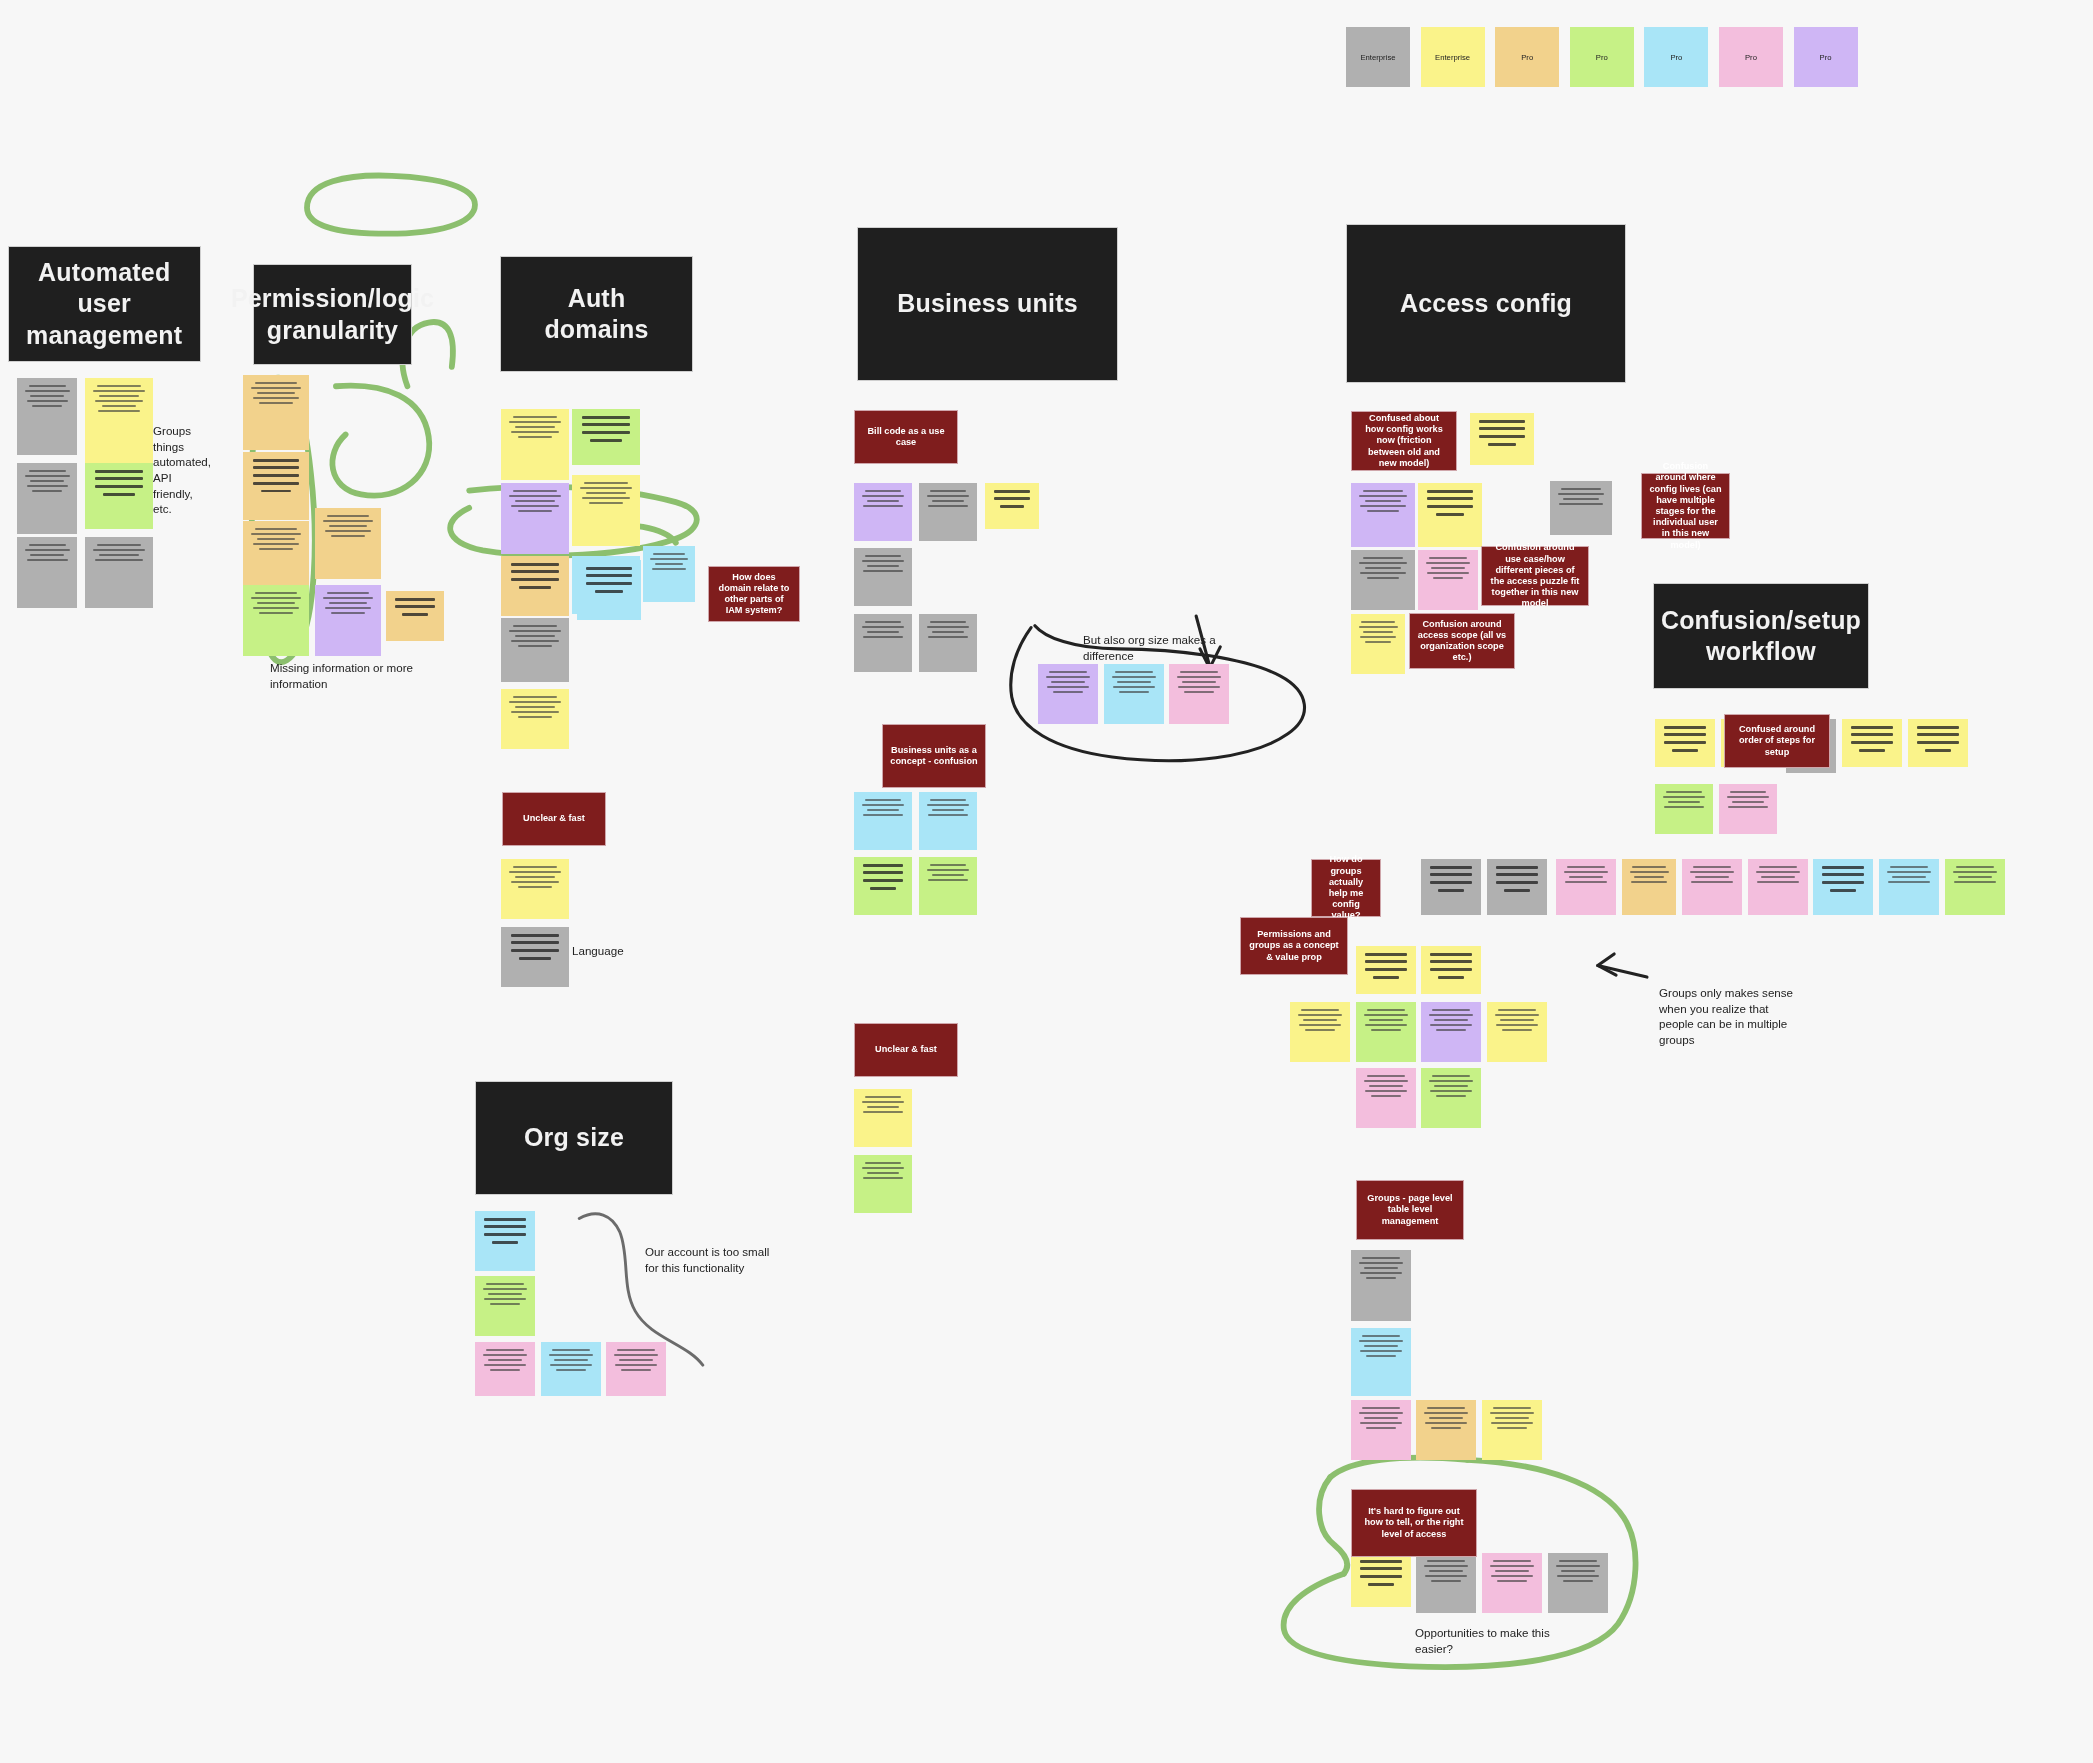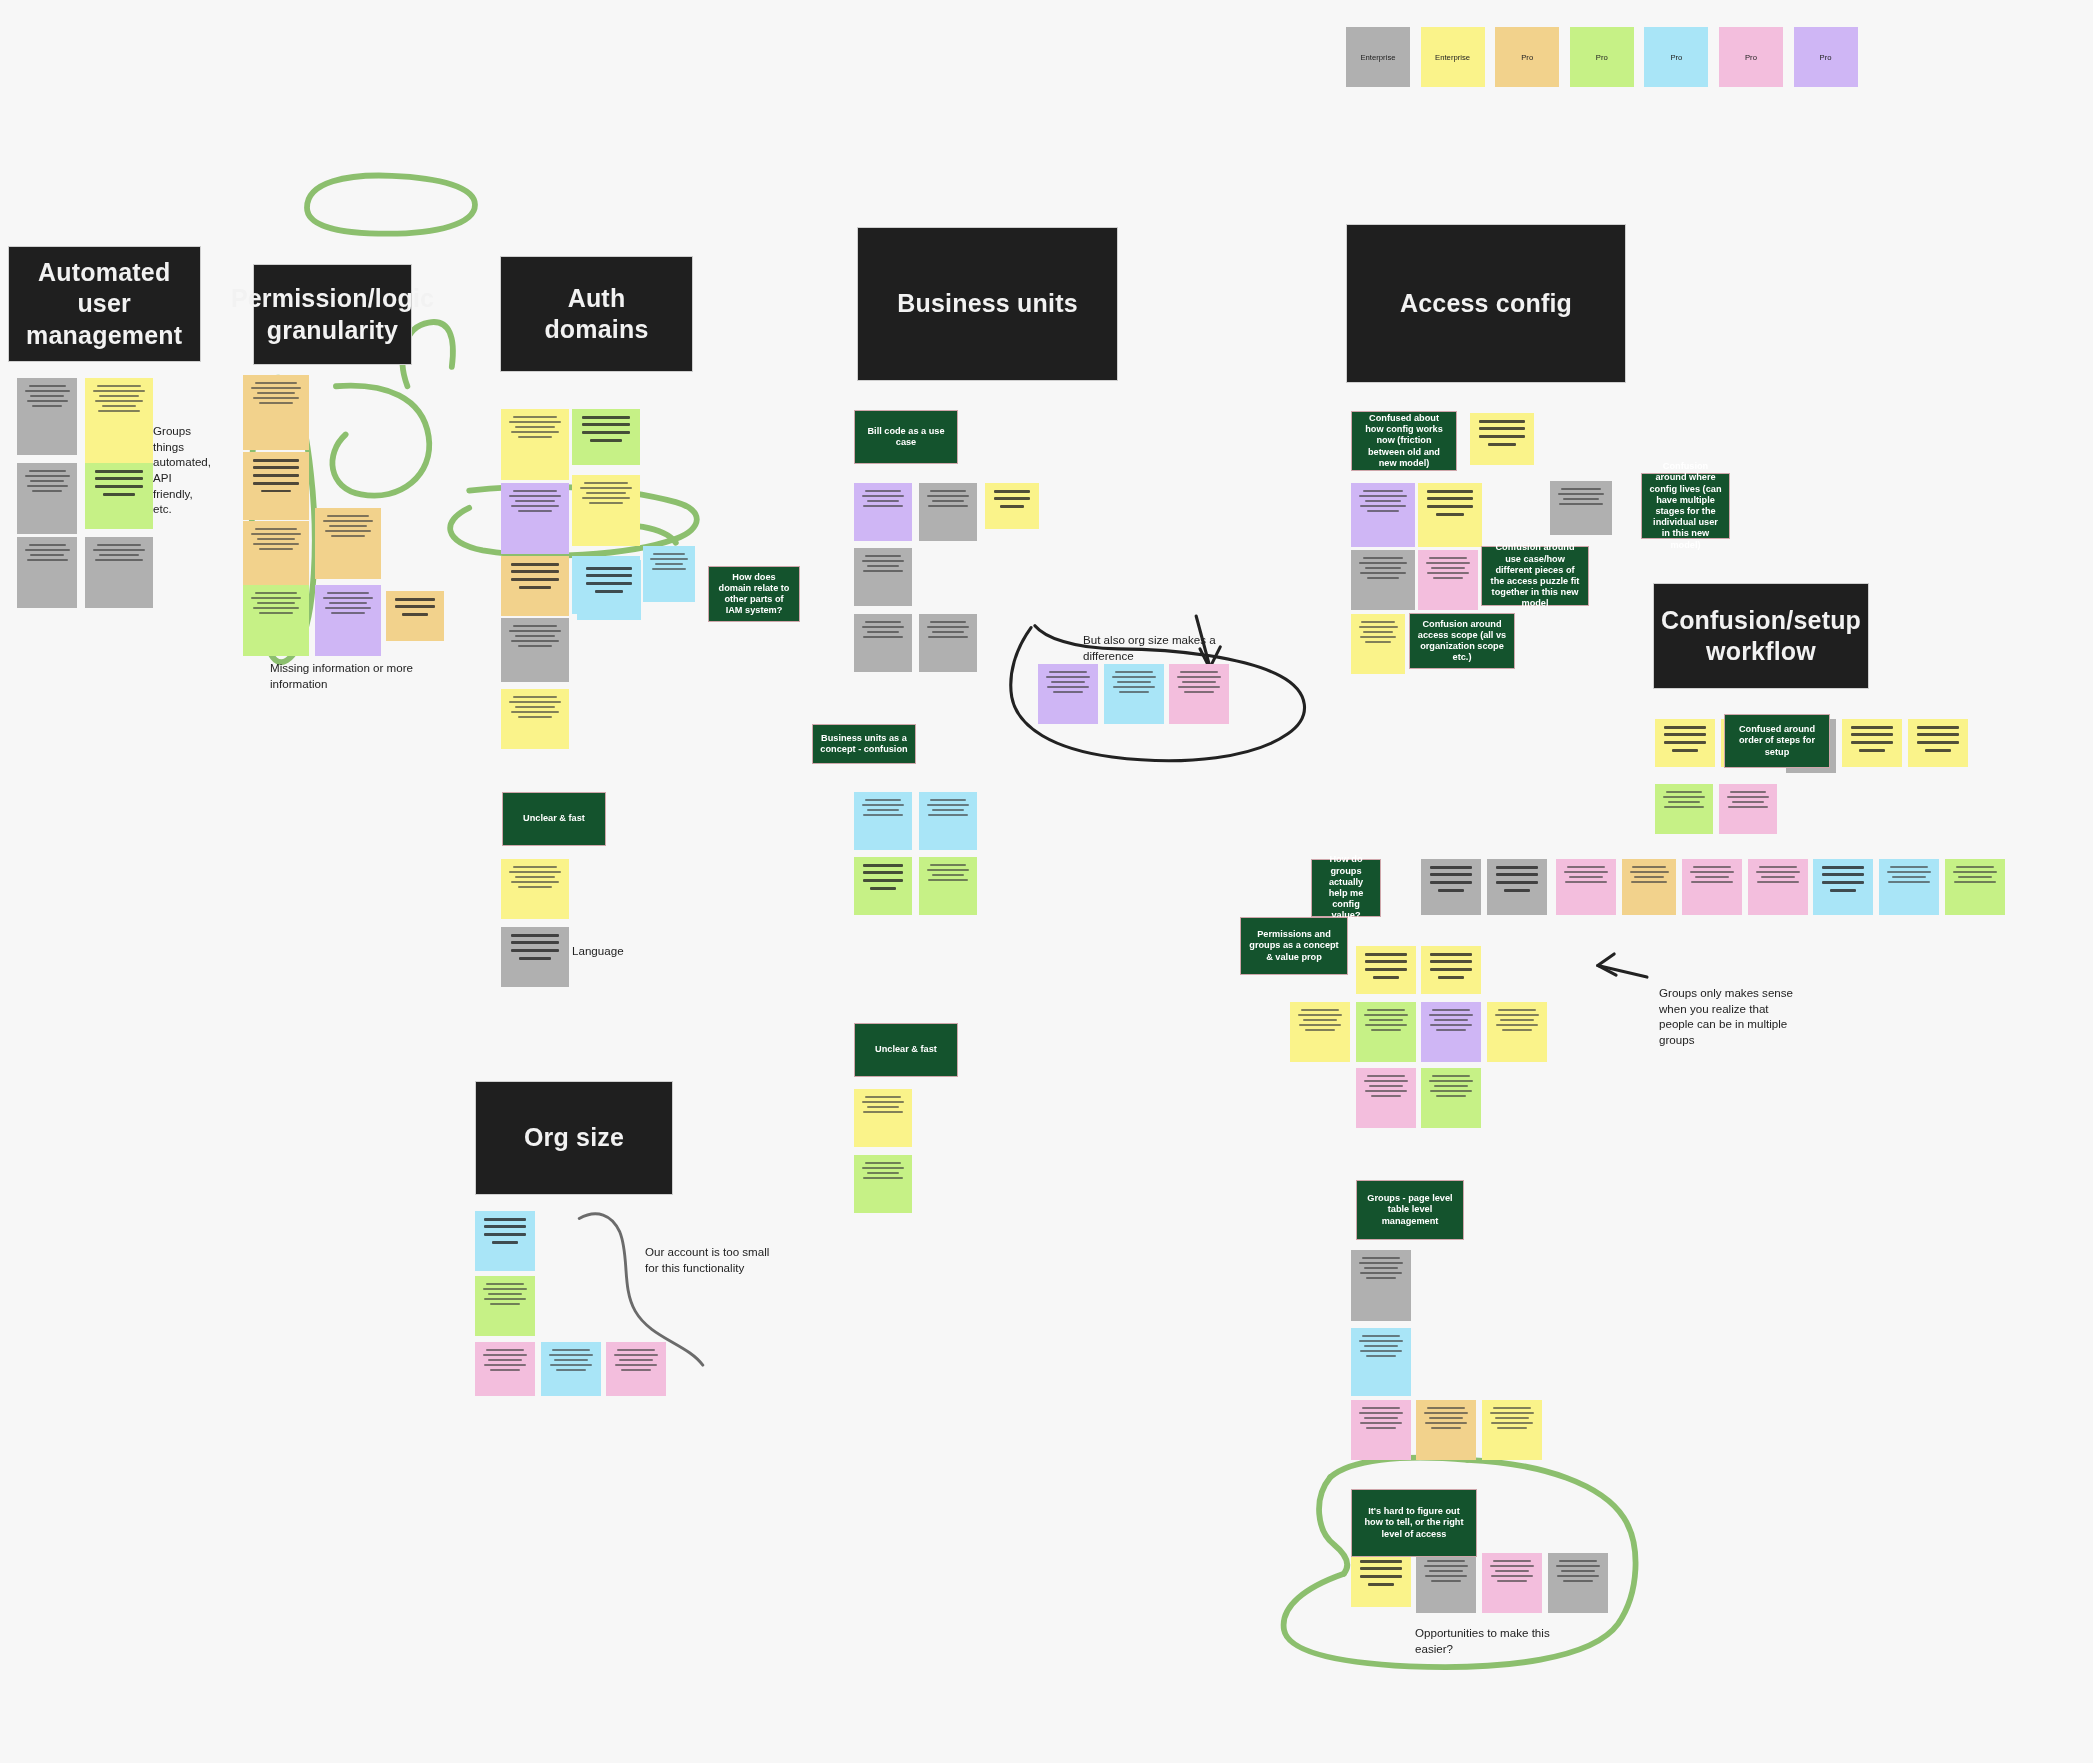--- a/index.html
+++ b/index.html
@@ -24,21 +24,21 @@
     letter-spacing:0.2px;
     line-height:1.25;
     padding:5.8px 13.5px;
     box-sizing:border-box;
     filter:blur(0.3px);
   }
 
   
   .red{
     position:absolute;
-    background:#14532d;
+    background:#7f1d1d;
     color:#fff;
     display:flex;align-items:center;justify-content:center;
     text-align:center;
     box-sizing:border-box;
     padding:4.8px 6.8px;
     line-height:1.22;
     font-weight:700;
     border:1px solid #cfa6ab;
     filter:blur(0.4px);
   }
@@ -854,21 +854,21 @@
         <i style="width: 78%;"></i>
         <i style="width: 92%;"></i>
         <i style="width: 70%;"></i>
         <i style="width: 86%;"></i>
         <i style="width: 62%;"></i>
       </div>
     </div>
     <div class="red sm" style="left: 854px; top: 410px; width: 104px; height: 54px;">
       <span>Bill code as a use case</span>
     </div>
-    <div class="red sm" style="left: 812px; top: 724px; width: 104px; height: 40px;">
+    <div class="red sm" style="left: 882px; top: 724px; width: 104px; height: 64px;">
       <span>Business units as a concept - confusion</span>
     </div>
     <div class="red sm" style="left: 854px; top: 1023px; width: 104px; height: 54px;">
       <span>Unclear &amp; fast</span>
     </div>
     <div class="red sm" style="left: 502px; top: 792px; width: 104px; height: 54px;">
       <span>Unclear &amp; fast</span>
     </div>
     <div class="red sm" style="left: 708px; top: 566px; width: 92px; height: 56px;">
       <span>How does domain relate to other parts of IAM system?</span>

